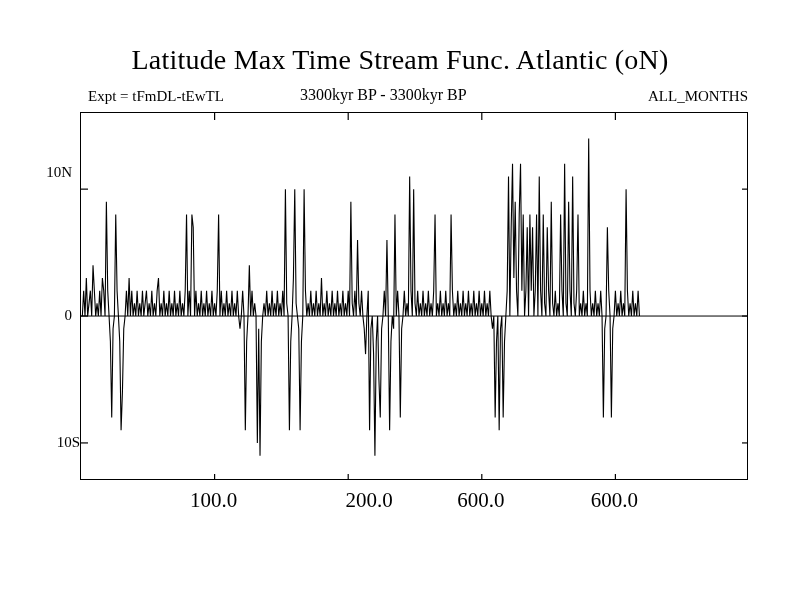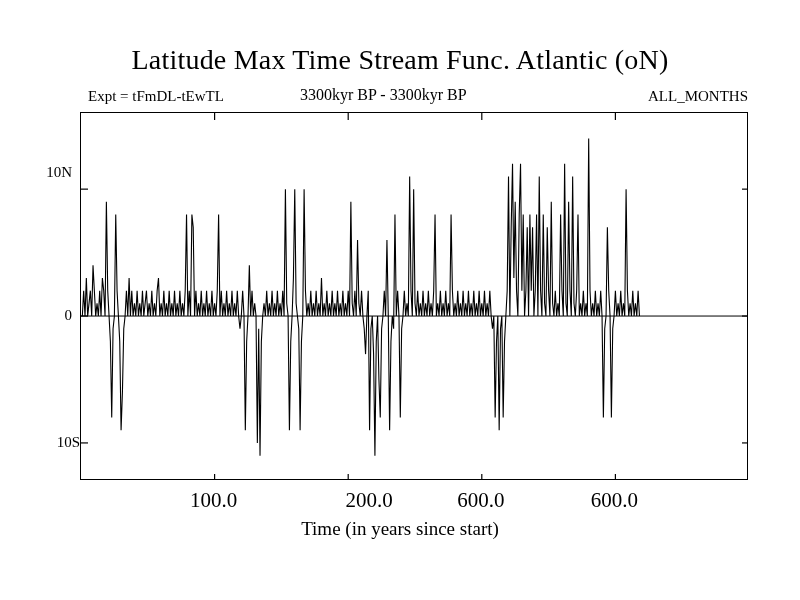--- a/index.html
+++ b/index.html
@@ -131,15 +131,14 @@
   <div id="tick-layer">
       <div class="tick-label-x" style="left: 213.6px; top: 488px;">100.0</div>
       <div class="tick-label-x" style="left: 347.2px; top: 488px; margin-left: 22px;">200.0</div>
       <div class="tick-label-x" style="left: 480.8px; top: 488px;">600.0</div>
       <div class="tick-label-x" style="left: 614.4px; top: 488px;">600.0</div>
       <div class="tick-label-y" style="left: 40px; width: 40px; top: 441.931px;">10S</div>
       <div class="tick-label-y" style="left: 32px; width: 40px; top: 315.034px;">0</div>
       <div class="tick-label-y" style="left: 32px; width: 40px; top: 172px;">10N</div>
     </div>
 
-  <div class="xlabel">Time (in years since start)</div>
 
 </div>
 
 </body></html>

